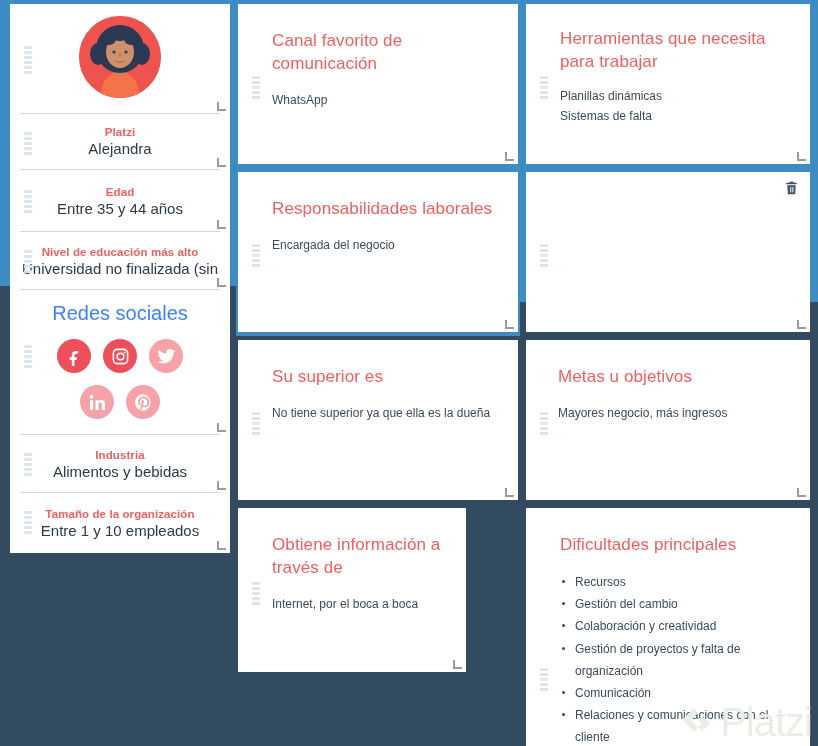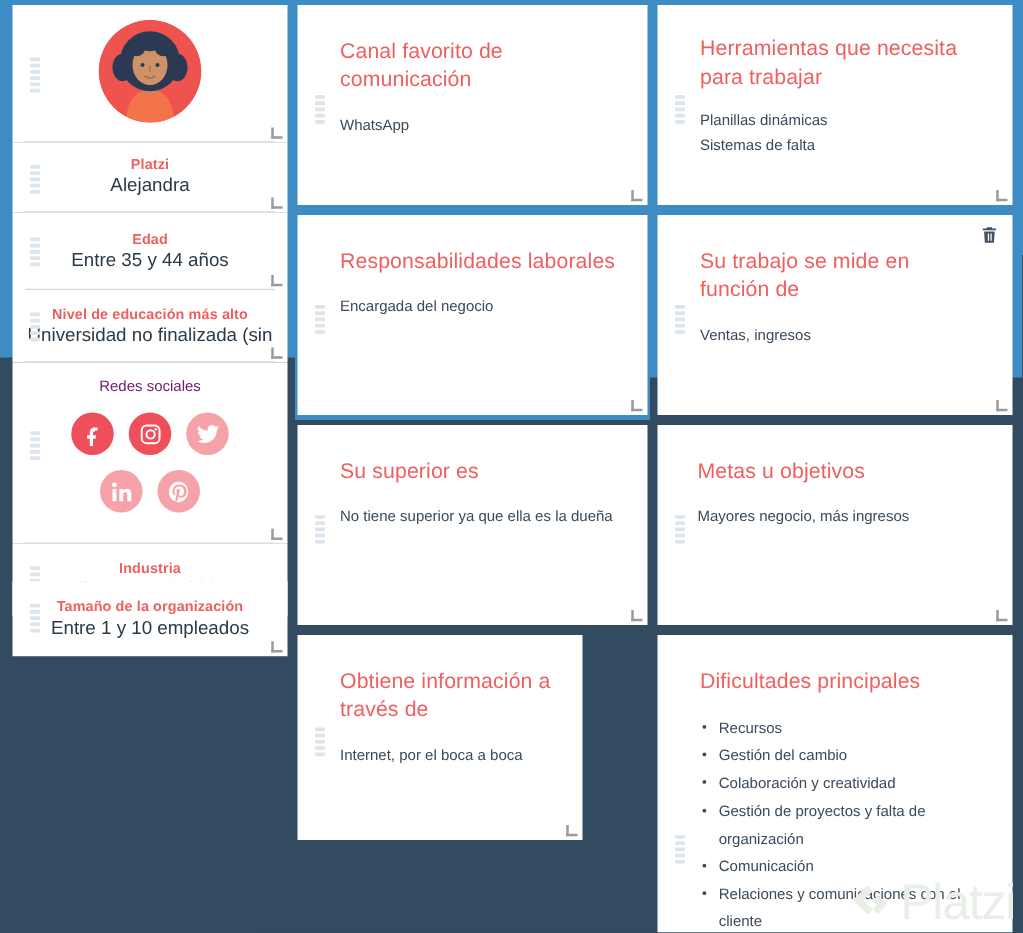--- a/index.html
+++ b/index.html
@@ -149,22 +149,22 @@
     width: 82px;
     height: 82px;
     border-radius: 50%;
     background: #ef5350;
     overflow: hidden;
     position: relative;
   }
 
   
   .social-title {
-    color: #701a75;
-    font-size: 12px;
+    color: #3b82f6;
+    font-size: 20px;
     text-align: center;
     padding-top: 12px;
   }
   .social-rows {
     margin-top: 14px;
     display: flex;
     flex-direction: column;
     align-items: center;
     gap: 12px;
   }
@@ -382,21 +382,21 @@
       </div>
       <div style="padding-top:14px;">
         <div class="field-label">Industria</div>
         <div class="field-value">Alimentos y bebidas</div>
       </div>
       <div class="card-sep"></div>
       <div class="resize-handle"></div>
     </div>
   </div>
 
-  <div class="card" style="left:10px; top:465px; width:220px; height:60px;">
+  <div class="card" style="left:10px; top:493px; width:220px; height:60px;">
     <div class="card-inner">
       <div class="drag-handle" style="top:18px;">
         <i></i>
           <i></i>
           <i></i>
           <i></i>
           <i></i>
       </div>
       <div style="padding-top:15px;">
         <div class="field-label">Tamaño de la organización</div>
@@ -508,26 +508,20 @@
         <svg width="15" height="16" viewBox="0 0 24 24" fill="#3f5366">
           <path d="M9 2h6l1 1.6h4.4v2.2H3.6V3.6H8zM5.2 7.6h13.6l-1 14.4H6.2zM10 10.2v9h1.6v-9zm3.4 0v9H15v-9z"></path>
         </svg>
       </div>
       <div class="drag-handle" style="top:72px;">
         <i></i>
           <i></i>
           <i></i>
           <i></i>
           <i></i>
-      </div>
-      <div style="padding:26px 24px 0 34px;">
-        <div class="card-title">Su trabajo se mide en función de</div>
-        <div class="card-body" style="margin-top:14px;">
-          <span class="line">Ventas, ingresos</span>
-        </div>
       </div>
       <div class="resize-handle"></div>
     </div>
   </div>
 
   <div class="card" style="left:526px; top:340px; width:284px; height:160px;">
     <div class="card-inner">
       <div class="drag-handle" style="top:72px;">
         <i></i>
           <i></i>

